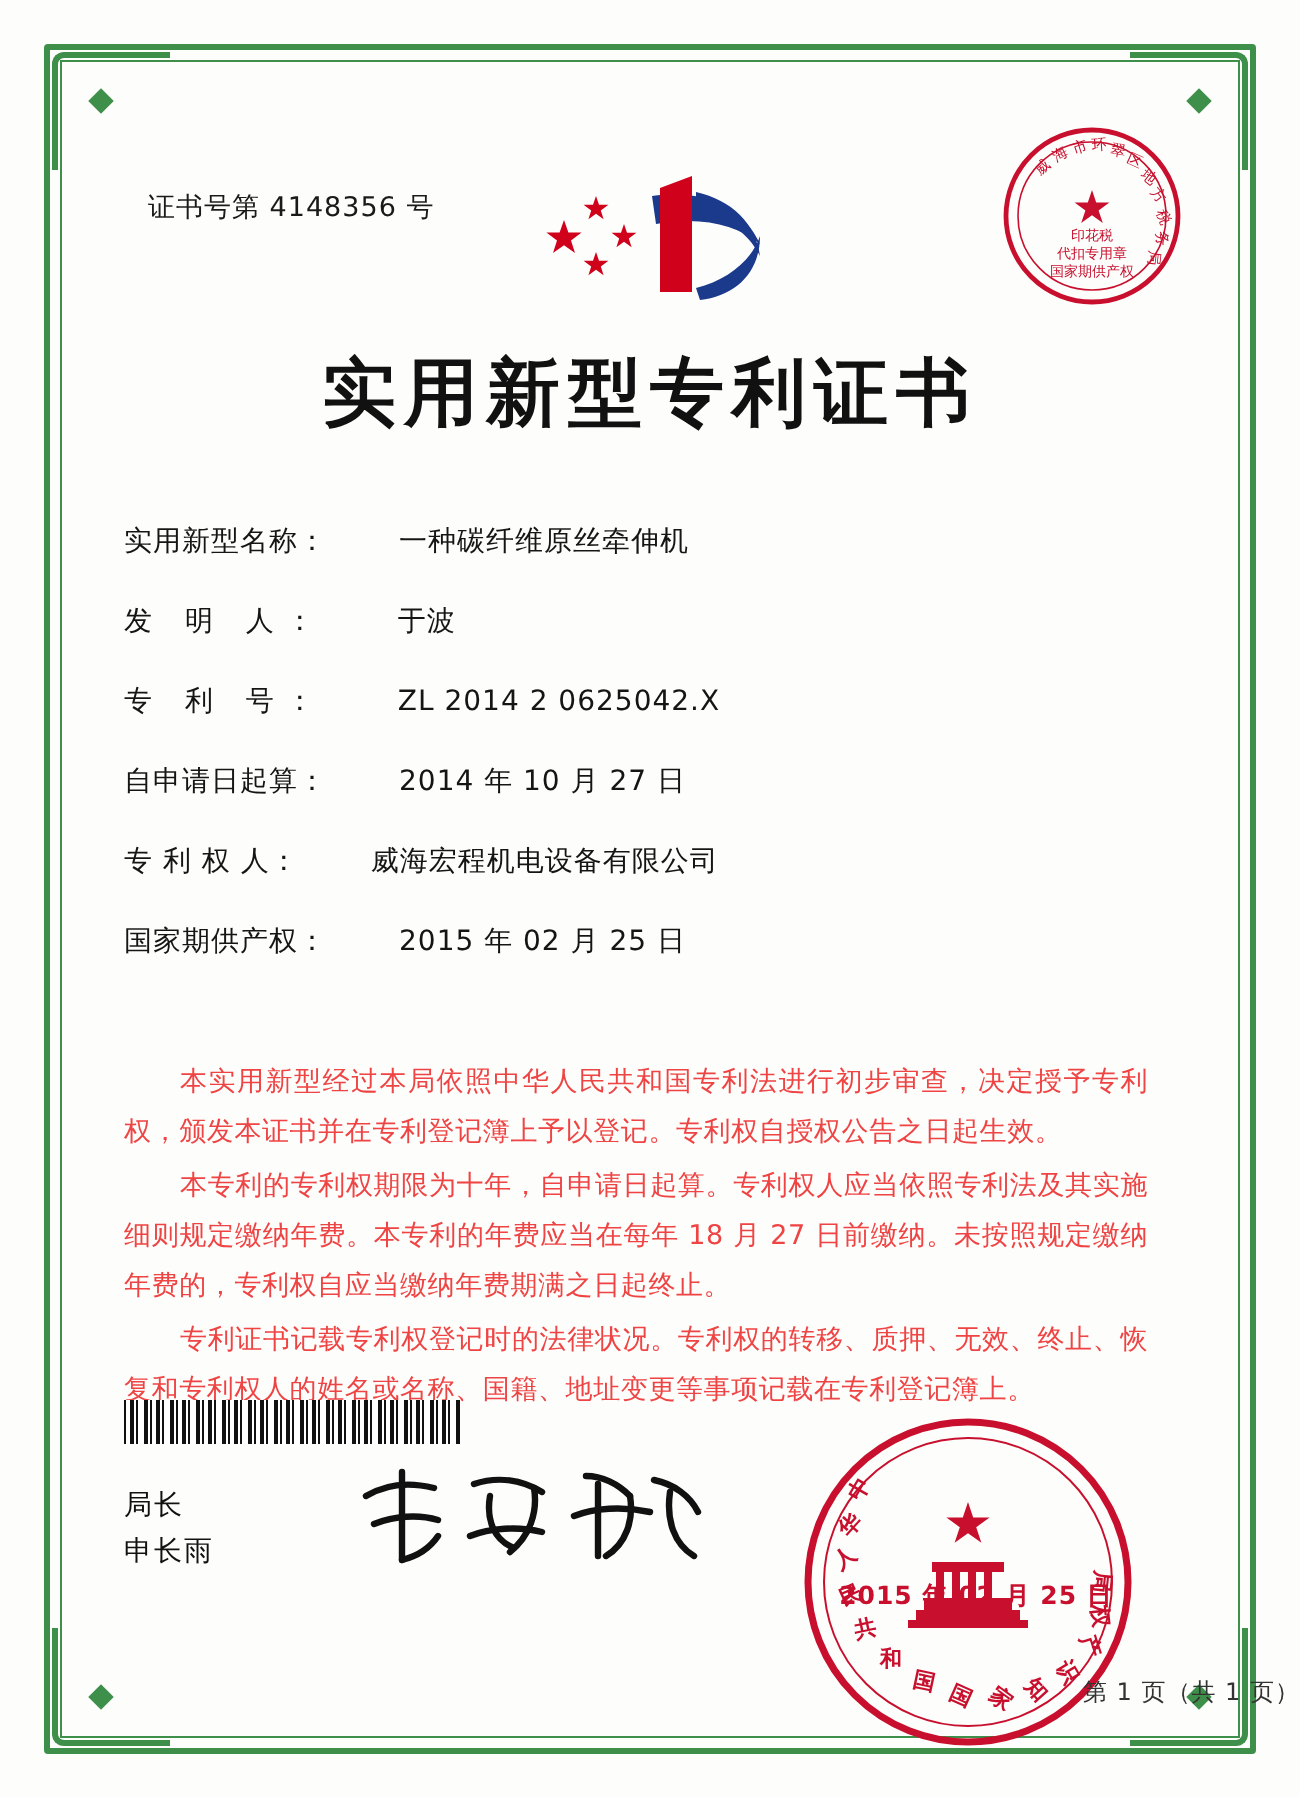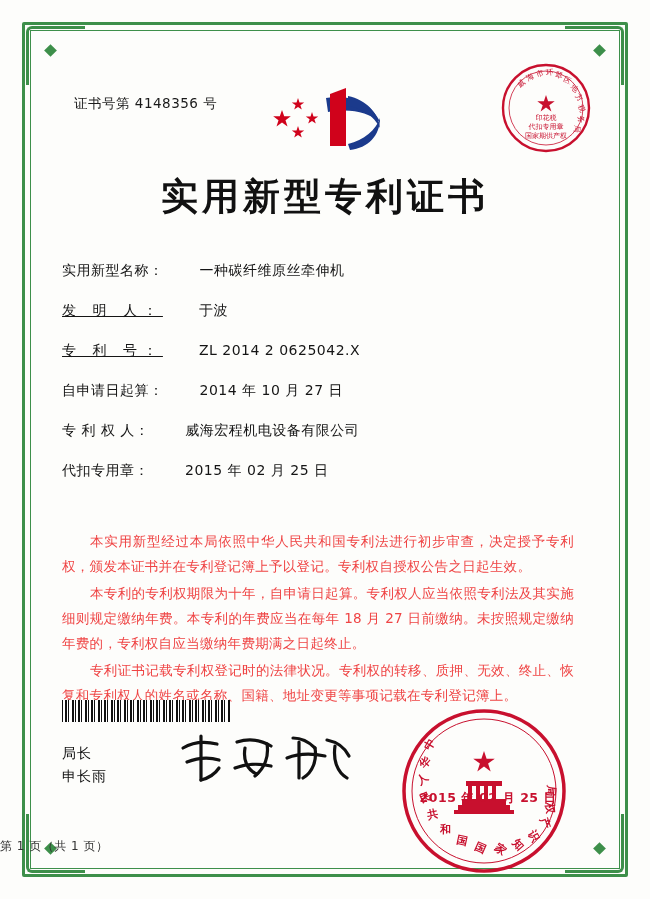--- a/index.html
+++ b/index.html
@@ -117,21 +117,21 @@
     color: #151515;
     white-space: nowrap;
     gap: 36px;
   }
   .field-label {
     letter-spacing: 0.5px;
   }
   .field-value {
     letter-spacing: 0.5px;
   }
-  .field-row.wide .field-label { letter-spacing: 6px; text-decoration: underline; }
+  .field-row.wide .field-label { letter-spacing: 6px; }
 
   
   .body-text {
     position: absolute;
     left: 62px;
     top: 529px;
     width: 512px;
     font-size: 13.5px;
     line-height: 25px;
     color: #ef4444;
@@ -198,21 +198,21 @@
     color: #c8102e;
     font-weight: bold;
     letter-spacing: 0.5px;
   }
 
   .page-footer {
     position: absolute;
     left: 0;
     right: 0;
     top: 838px;
-    text-align: left;
+    text-align: right;
     font-size: 12px;
     color: #333;
     letter-spacing: 0.5px;
   }
 </style>
 </head>
 <body>
 
 <div id="page">
 
@@ -291,21 +291,21 @@
     </div>
     <div class="field-row">
       <span class="field-label">自申请日起算：</span>
       <span class="field-value">2014 年 10 月 27 日</span>
     </div>
     <div class="field-row">
       <span class="field-label">专 利 权 人：</span>
       <span class="field-value">威海宏程机电设备有限公司</span>
     </div>
     <div class="field-row">
-      <span class="field-label">代扣专用章：</span>
+      <span class="field-label">国家期供产权：</span>
       <span class="field-value">2015 年 02 月 25 日</span>
     </div>
   </div>
 
   <div class="body-text">
     <p>本实用新型经过本局依照中华人民共和国专利法进行初步审查，决定授予专利权，颁发本证书并在专利登记簿上予以登记。专利权自授权公告之日起生效。</p>
     <p>本专利的专利权期限为十年，自申请日起算。专利权人应当依照专利法及其实施细则规定缴纳年费。本专利的年费应当在每年 18 月 27 日前缴纳。未按照规定缴纳年费的，专利权自应当缴纳年费期满之日起终止。</p>
     <p>专利证书记载专利权登记时的法律状况。专利权的转移、质押、无效、终止、恢复和专利权人的姓名或名称、国籍、地址变更等事项记载在专利登记簿上。</p>
   </div>
 

